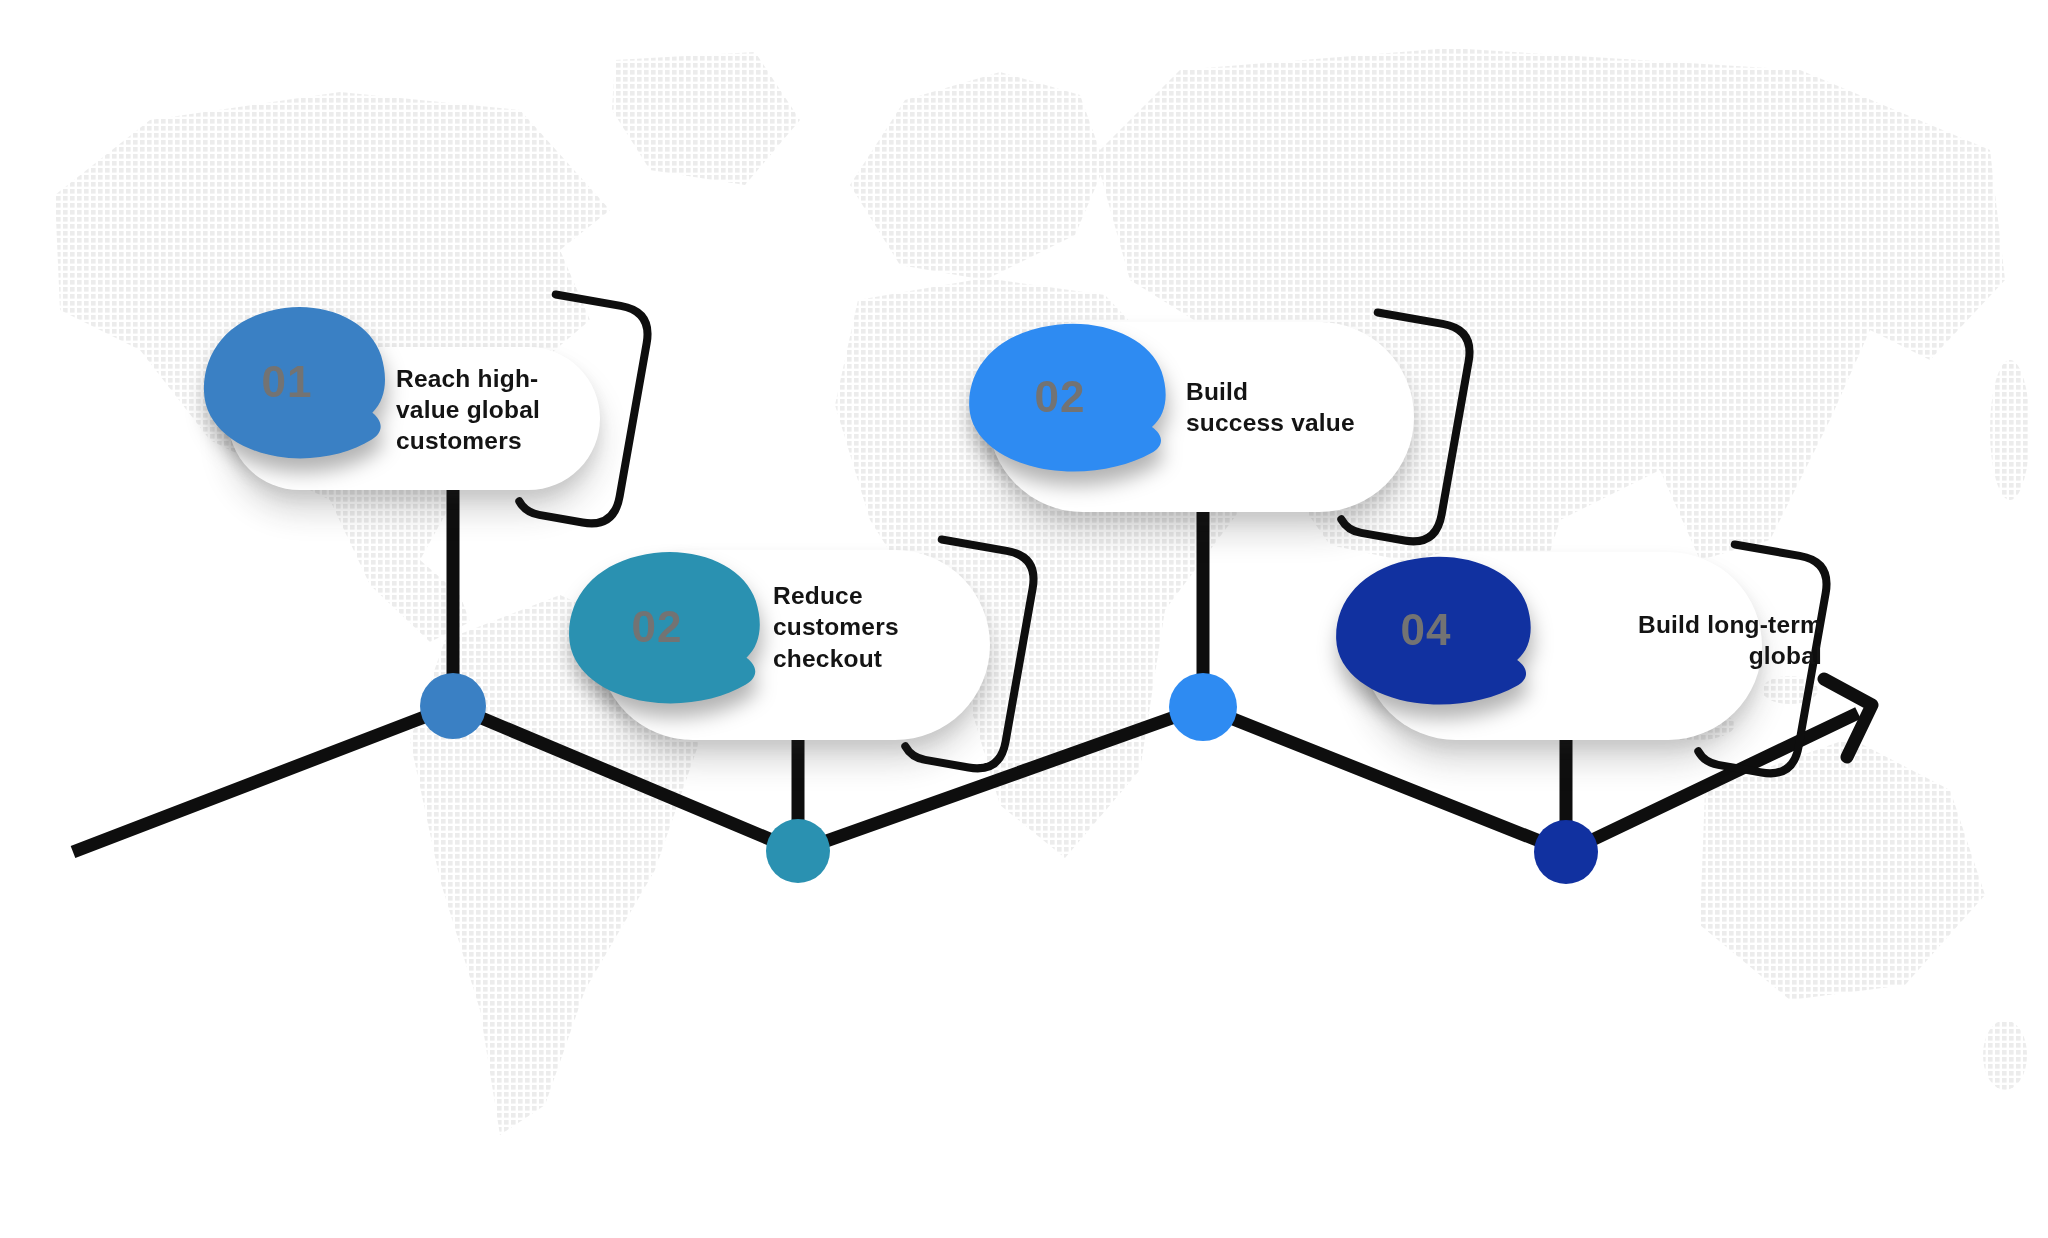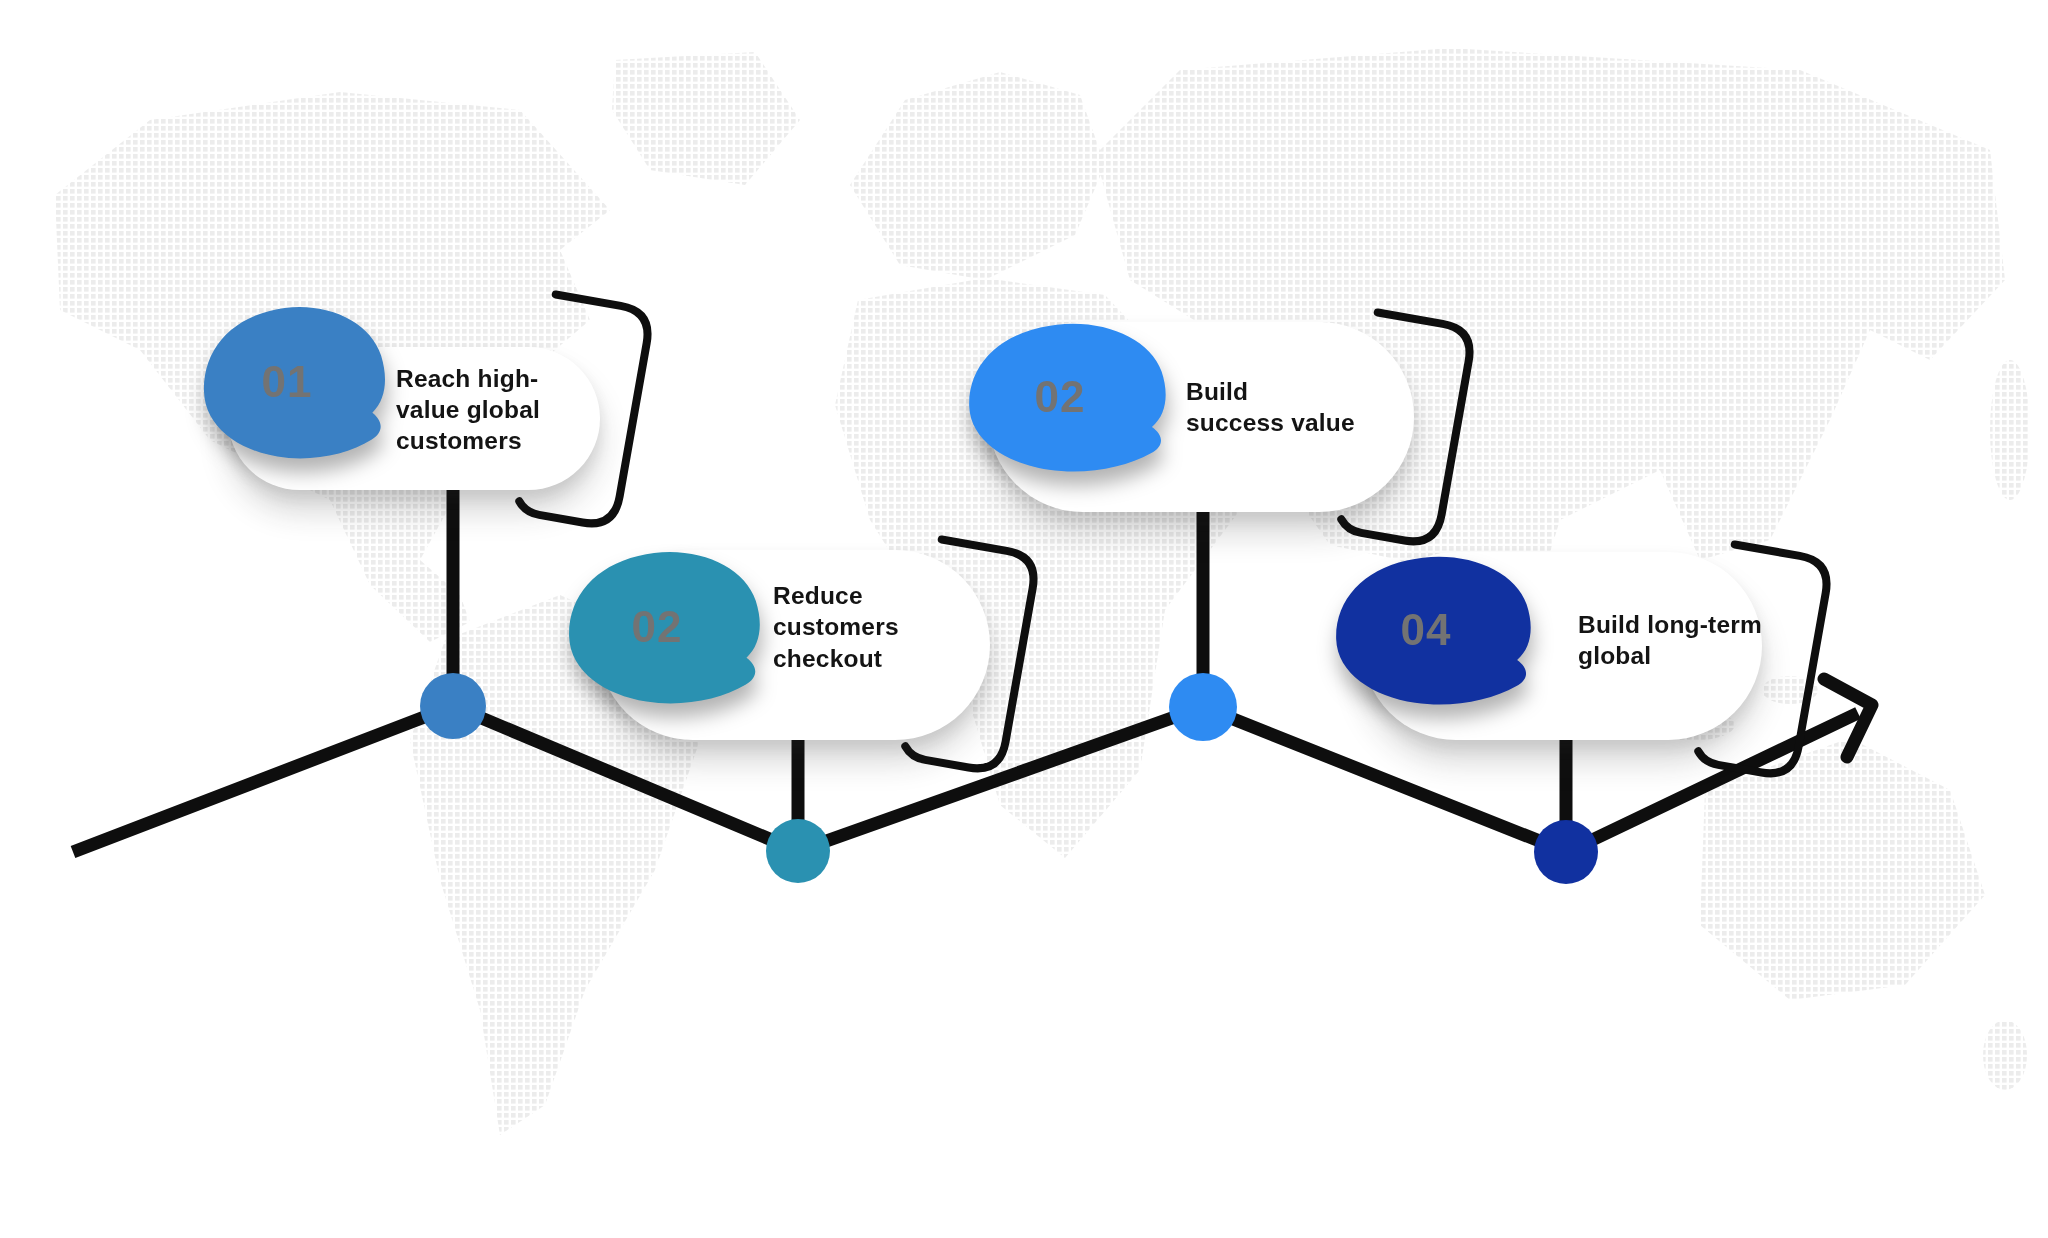--- a/index.html
+++ b/index.html
@@ -117,21 +117,21 @@
     <div class="blob" style="left:966px;top:313px;width:204px;height:164px;">
       <svg viewBox="0 -8 192 180" preserveAspectRatio="none">
         <path d="M 70,8 C 120,-6 172,16 184,56 C 191,80 189,103 175,117 C 186,126 187,138 174,146 C 150,162 112,170 78,164 C 38,157 4,132 3,94 C 2,52 28,19 70,8 Z" style="fill: rgb(46, 139, 242);"></path>
       </svg>
       <span class="num">02</span>
     </div>
   </div>
 
   <div>
     <div class="pill" style="left:1362px;top:552px;width:400px;height:188px;border-radius:94px;"></div>
-    <div class="label" style="left:1578px;top:552px;height:188px;transform:translateY(-6px);">
+    <div class="label" style="left:1638px;top:552px;height:188px;transform:translateY(-6px);align-items:flex-end;">
       <span class="ln">Build long-term</span>
       <span class="ln">global</span>
     </div>
     <div class="blob" style="left:1333px;top:546px;width:202px;height:164px;">
       <svg viewBox="0 -8 192 180" preserveAspectRatio="none">
         <path d="M 70,8 C 120,-6 172,16 184,56 C 191,80 189,103 175,117 C 186,126 187,138 174,146 C 150,162 112,170 78,164 C 38,157 4,132 3,94 C 2,52 28,19 70,8 Z" style="fill: rgb(17, 49, 160);"></path>
       </svg>
       <span class="num">04</span>
     </div>
   </div>

